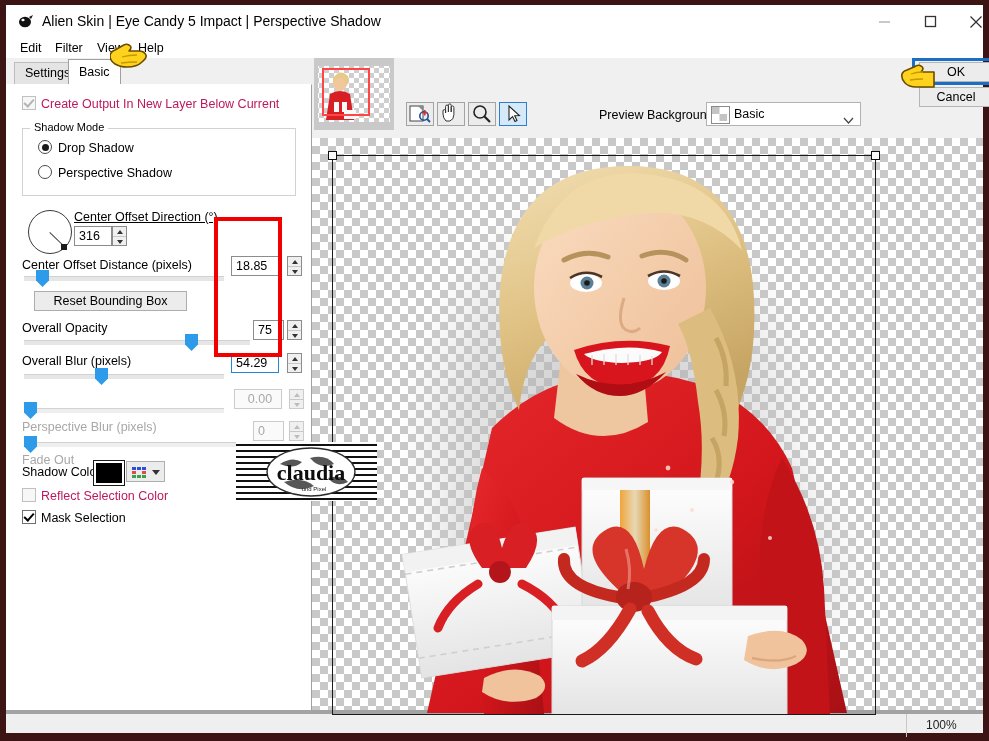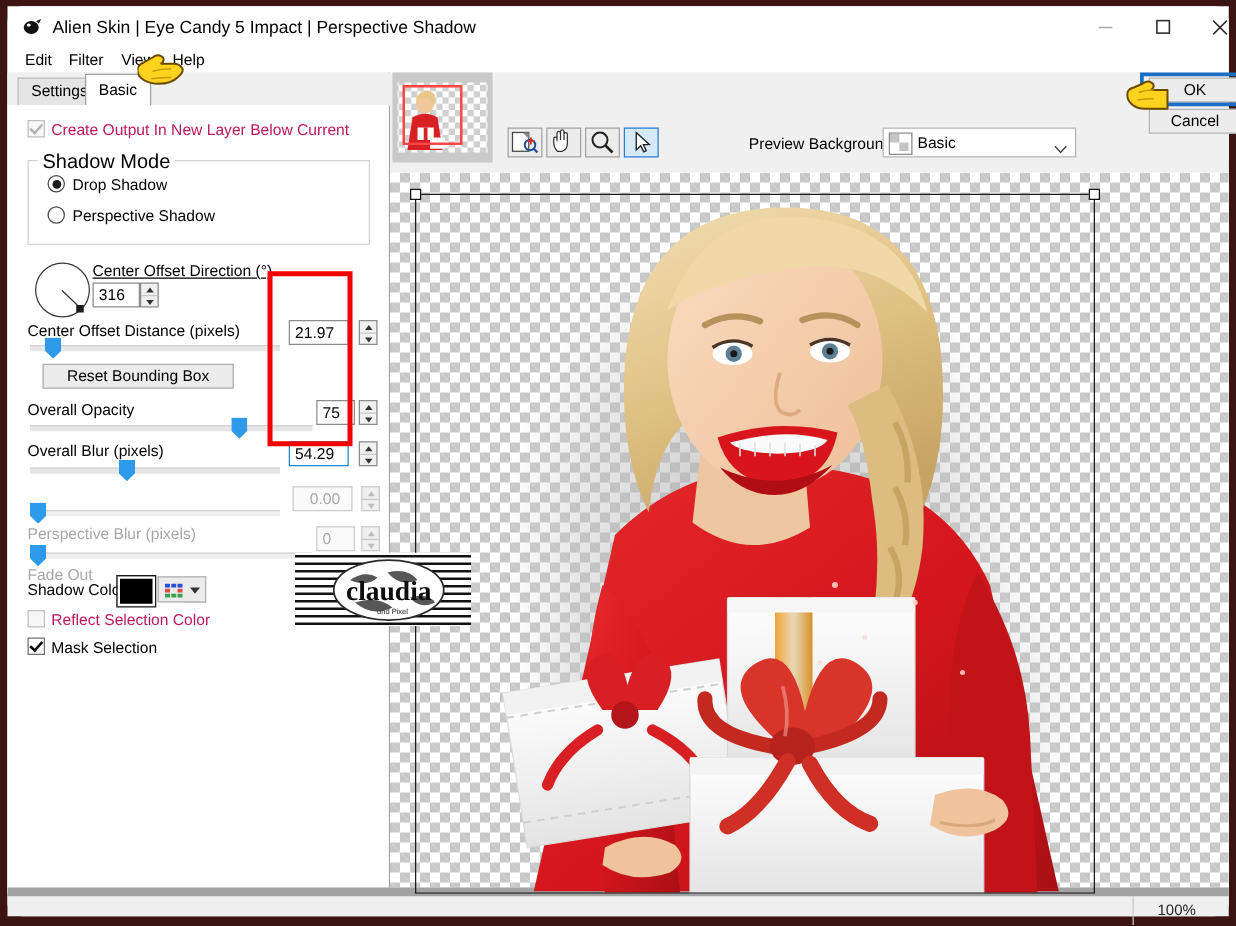--- a/index.html
+++ b/index.html
@@ -96,21 +96,21 @@
   
   .groupbox{
     position:absolute;
     border:1px solid #d2d2d2;
     border-radius:0;
     box-sizing:border-box;
   }
   .grouplabel{
     position:absolute;
     background:#ffffff;
-    font-size:16px;color:#000;
+    font-size:11px;color:#000;
     padding:0 4px;
   }
   .radio{
     position:absolute;font-size:12.5px;color:#000;
   }
   .radio .rbox{
     display:inline-block;width:12px;height:12px;
     border:1px solid #4a4a4a;border-radius:50%;
     background:#fff;vertical-align:-2px;margin-right:6px;position:relative;
   }
@@ -273,21 +273,21 @@
     font-size:12.5px;color:#000;
     display:flex;align-items:center;justify-content:center;
     box-sizing:border-box;
   }
   .okhl{
     position:absolute;border:3px solid #1a6fc4;box-sizing:border-box;z-index:25;
   }
   
   .statusbar{
     position:absolute;left:0;bottom:0;width:977px;height:23px;
-    background:#efefef;border-top:7px solid #a3a3a3;box-sizing:border-box;
+    background:#efefef;border-top:4px solid #a3a3a3;box-sizing:border-box;
   }
   .statusdiv{
     position:absolute;left:900px;top:0;width:1px;height:23px;background:#c8c8c8;
   }
   .statuszoom{
     position:absolute;left:920px;top:4px;font-size:12px;color:#222;
   }
   
   .hand{position:absolute;z-index:60;}
   
@@ -372,21 +372,21 @@
         <div class="dn">
             <i></i>
           </div>
       </div>
 
       <div class="lbl" style="left:16px;top:174px;">Center Offset Distance (pixels)</div>
       <div class="slider" style="left:18px;top:187px;width:200px;">
         <div class="track"></div>
         <div class="thumb" style="left:12px;"></div>
       </div>
-      <div class="numfield" style="left:225px;top:172px;width:48px;">21.97</div>
+      <div class="numfield" style="left:225px;top:172px;width:48px;">18.85</div>
       <div class="spin" style="left:281px;top:172px;">
         <div class="up">
             <i></i>
           </div>
         <div class="dn">
             <i></i>
           </div>
       </div>
 
       <div class="btn" style="left:16px;top:207px;width:153px;height:20px;margin-left:12px;">Reset Bounding Box</div>

